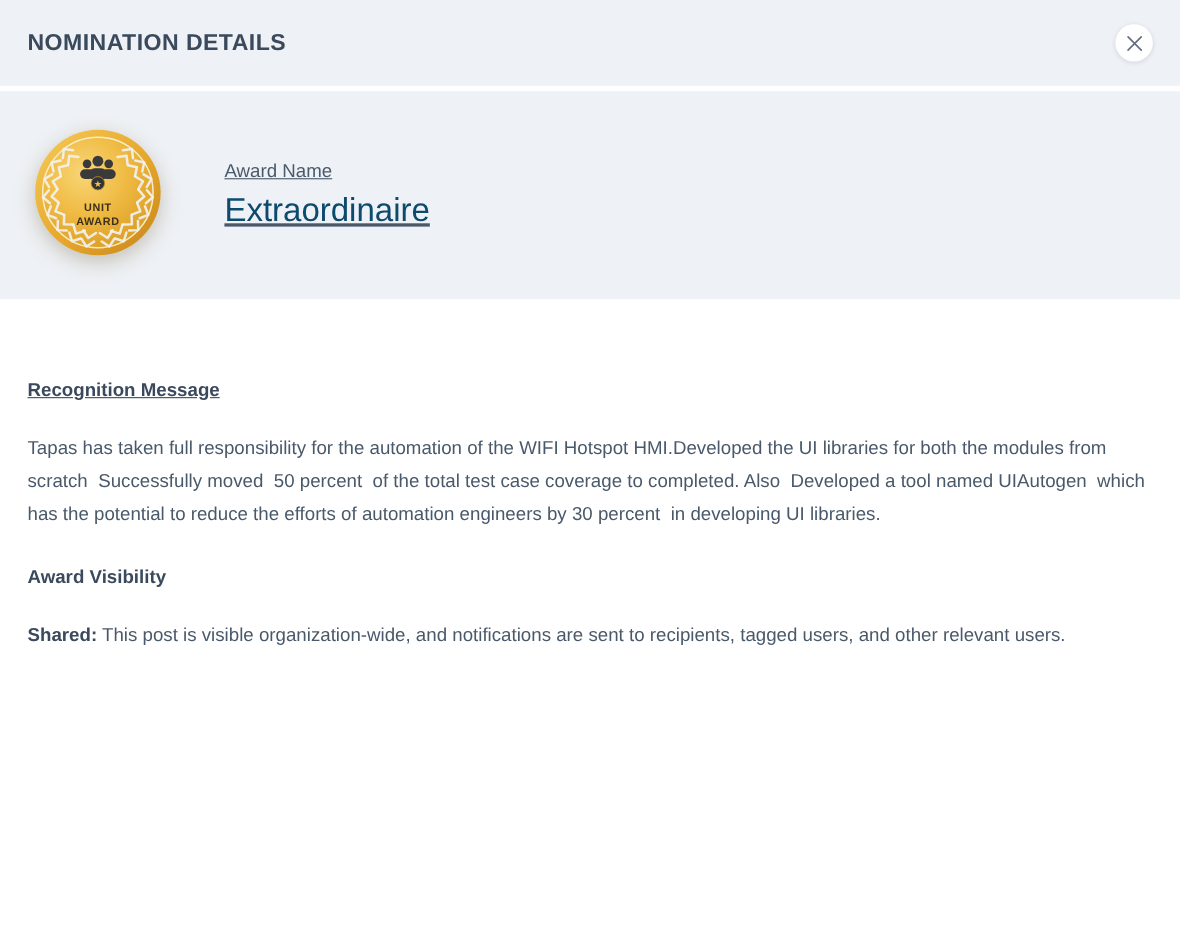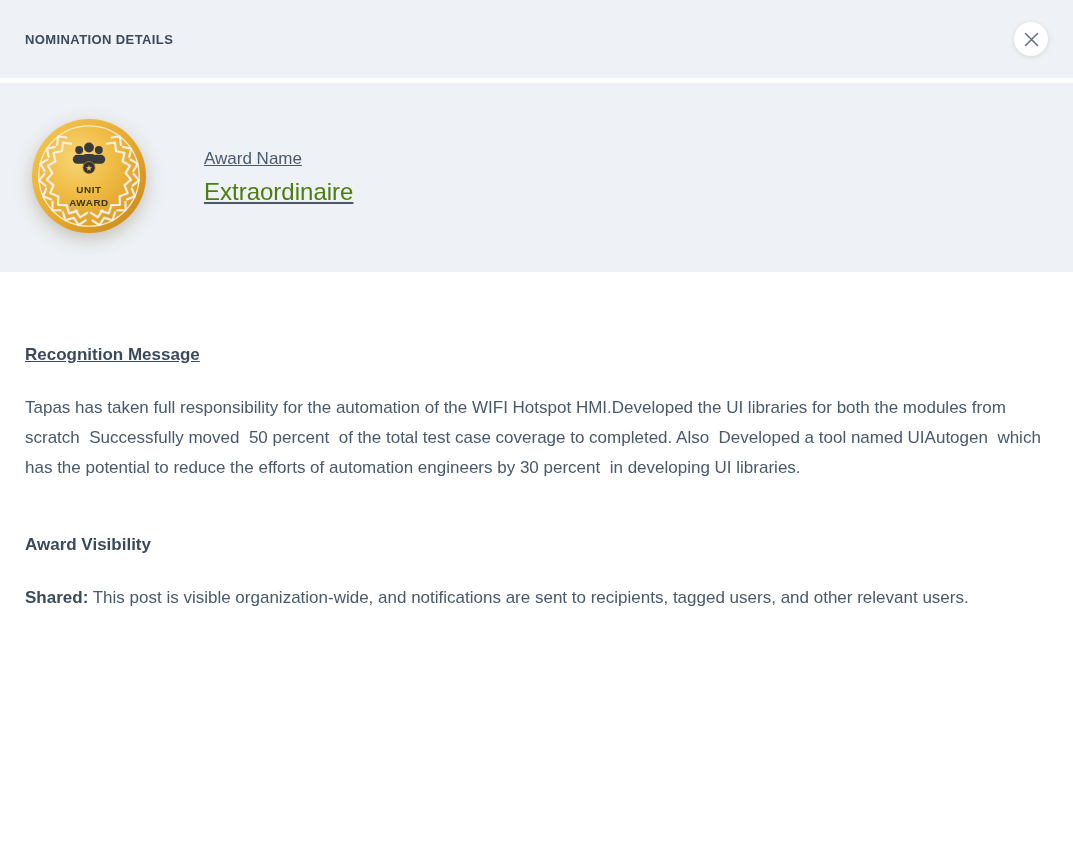--- a/index.html
+++ b/index.html
@@ -15,21 +15,21 @@
   
   .modal-header {
     height: 78px;
     background: #eef1f5;
     display: flex;
     align-items: center;
     justify-content: space-between;
     padding: 0 25px;
   }
   .modal-header h1 {
-    font-size: 13px;
+    font-size: 21px;
     font-weight: bold;
     letter-spacing: 0.4px;
     color: #3a4a5c;
   }
   .close-btn {
     width: 34px;
     height: 34px;
     border: none;
     border-radius: 50%;
     background: #ffffff;
@@ -50,34 +50,34 @@
     padding: 0 30px;
   }
   .medal-svg { filter: drop-shadow(0 6px 9px rgba(90, 70, 20, 0.28)); }
   .award-text { margin-left: 56px; text-decoration: underline; }
   .award-label {
     font-size: 17px;
     color: #4a5a6b;
     margin-bottom: 9px;
   }
   .award-name {
-    font-size: 24px;
+    font-size: 30px;
     font-weight: 400;
-    color: #4d7c0f;
+    color: #0c4a6e;
   }
 
   
   .content { padding: 0 25px; }
   .content h2 {
     font-size: 17px;
     font-weight: bold;
     color: #3a4a5c;
   }
   .h-recognition { margin-top: 73px; text-decoration: underline; }
-  .h-visibility { margin-top: 52px; }
+  .h-visibility { margin-top: 32px; }
   .h-hashtags { margin-top: 28px; }
   .body-text {
     margin-top: 28px;
     font-size: 17px;
     line-height: 30px;
     color: #49596a;
     max-width: 1023px;
   }
   .prewrap { white-space: pre-wrap; }
   .thanks { margin-top: 30px; }

